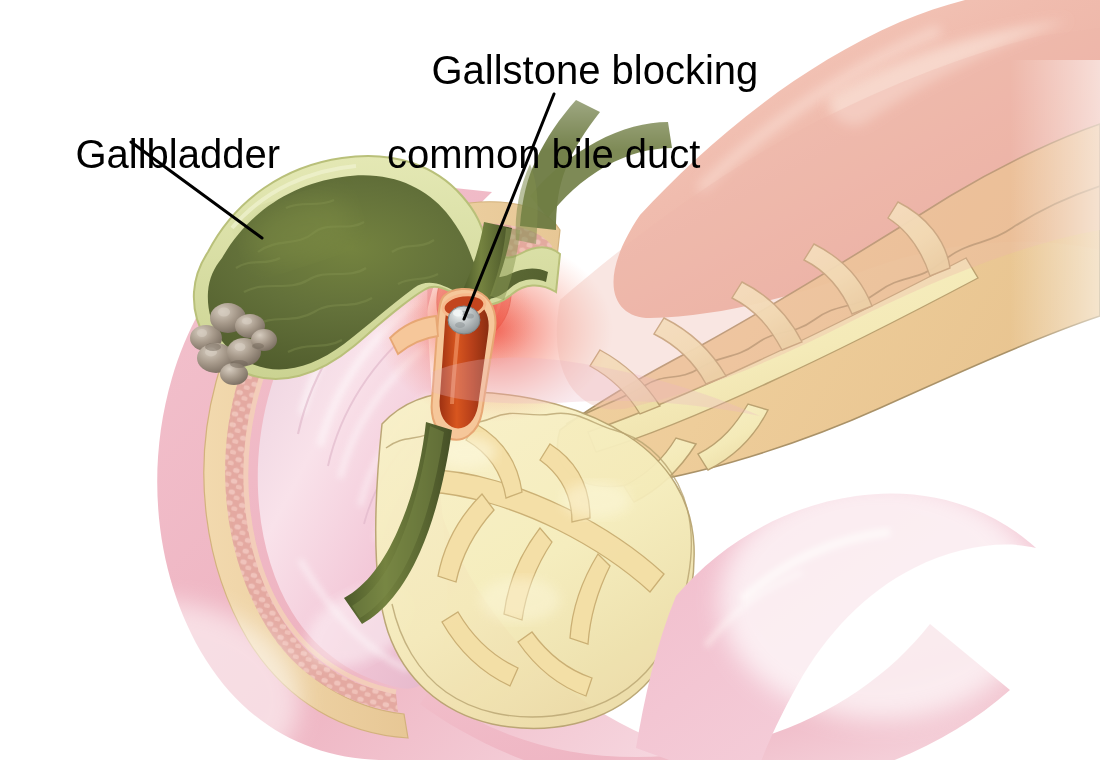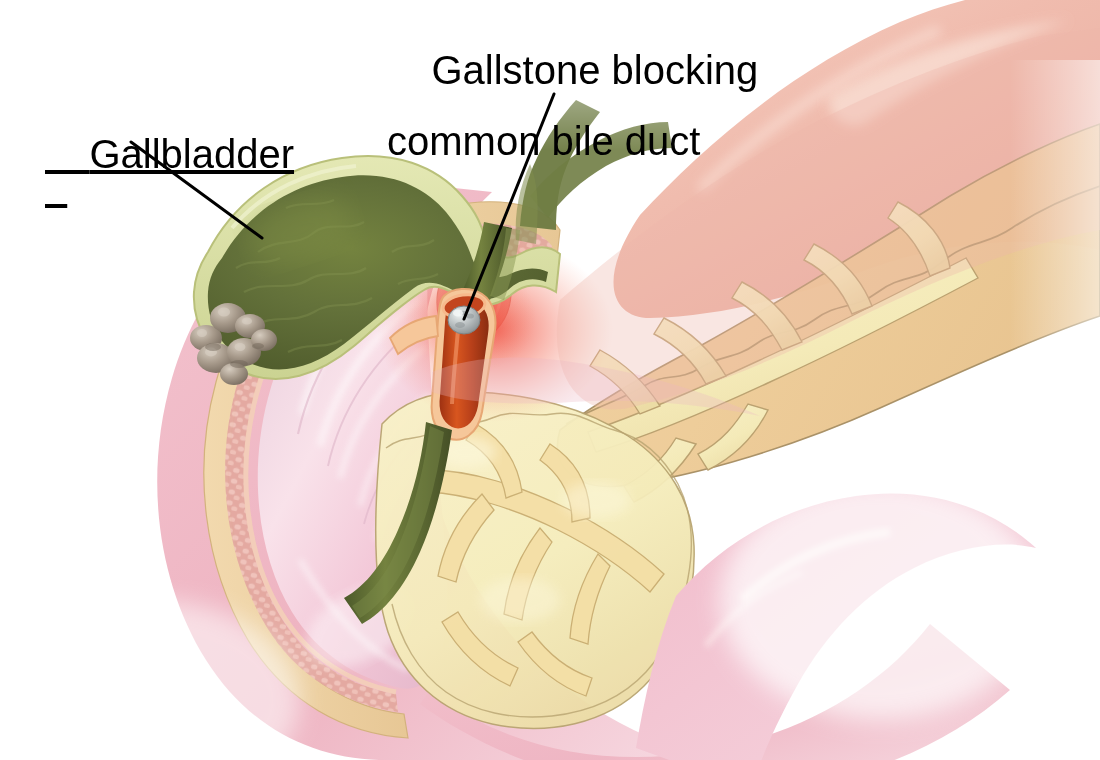--- a/index.html
+++ b/index.html
@@ -2,23 +2,23 @@
 <html><head>
 <meta charset="utf-8">
 <style>
   html,body{margin:0;padding:0;background:#ffffff;}
   body{width:1100px;height:760px;overflow:hidden;
        font-family:"Liberation Sans","DejaVu Sans",sans-serif;}
   #stage{position:relative;width:1100px;height:760px;background:#fff;}
   #art{position:absolute;inset:0;}
   .lbl{position:absolute;color:#000;font-size:40px;line-height:34px;
        font-family:"Liberation Sans","DejaVu Sans",sans-serif;white-space:pre;}
-  #lbl-gallbladder{left:45px;top:103px;text-decoration:underline;}
+  #lbl-gallbladder{left:31px;top:103px;}
   #lbl-gallstone{left:387px;top:19px;}
-  #lbl-gallstone .l2{display:block;margin-top:3px;}
+  #lbl-gallstone .l2{display:block;margin-top:16px;}
 </style>
 </head>
 <body>
 
 <div id="stage">
 
   <svg id="art" viewBox="0 0 1100 760" width="1100" height="760">
     <defs>
       <radialGradient id="gb-bile" cx="42%" cy="38%" r="72%">
         <stop offset="0%" stop-color="#74833f"></stop>

